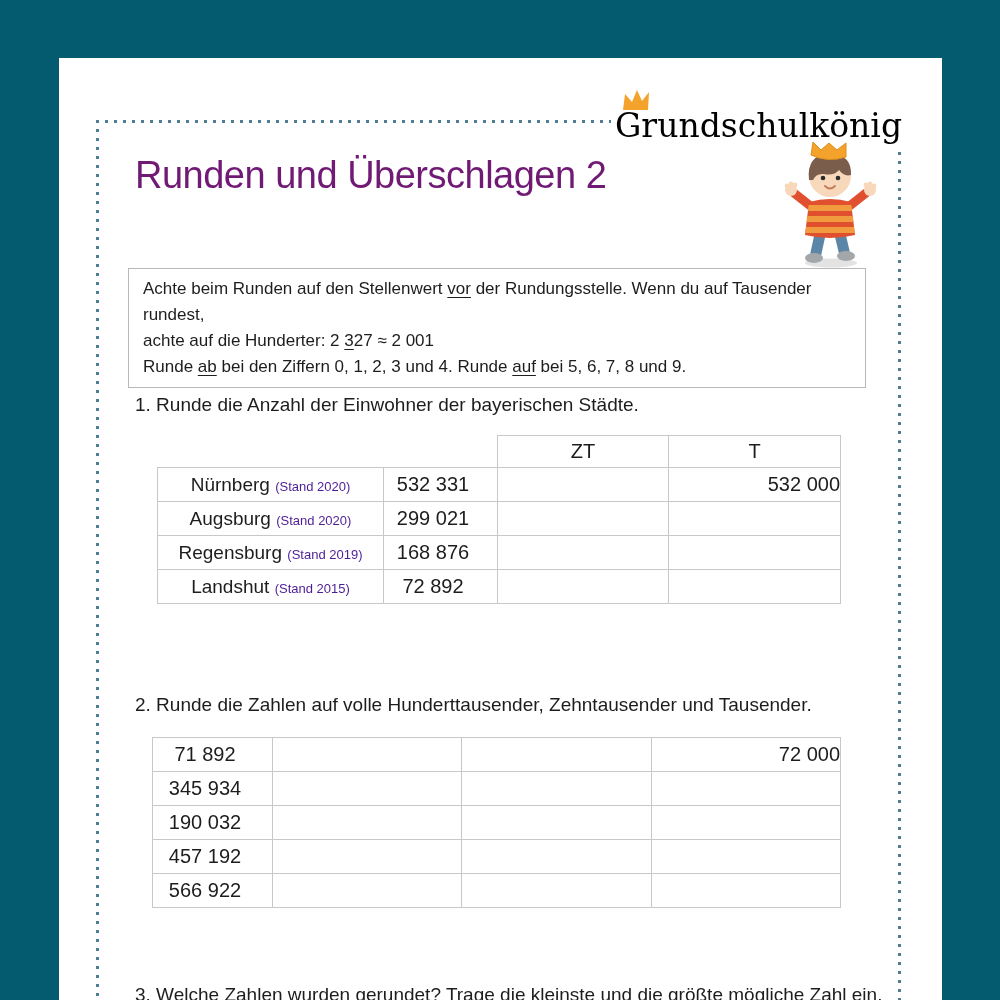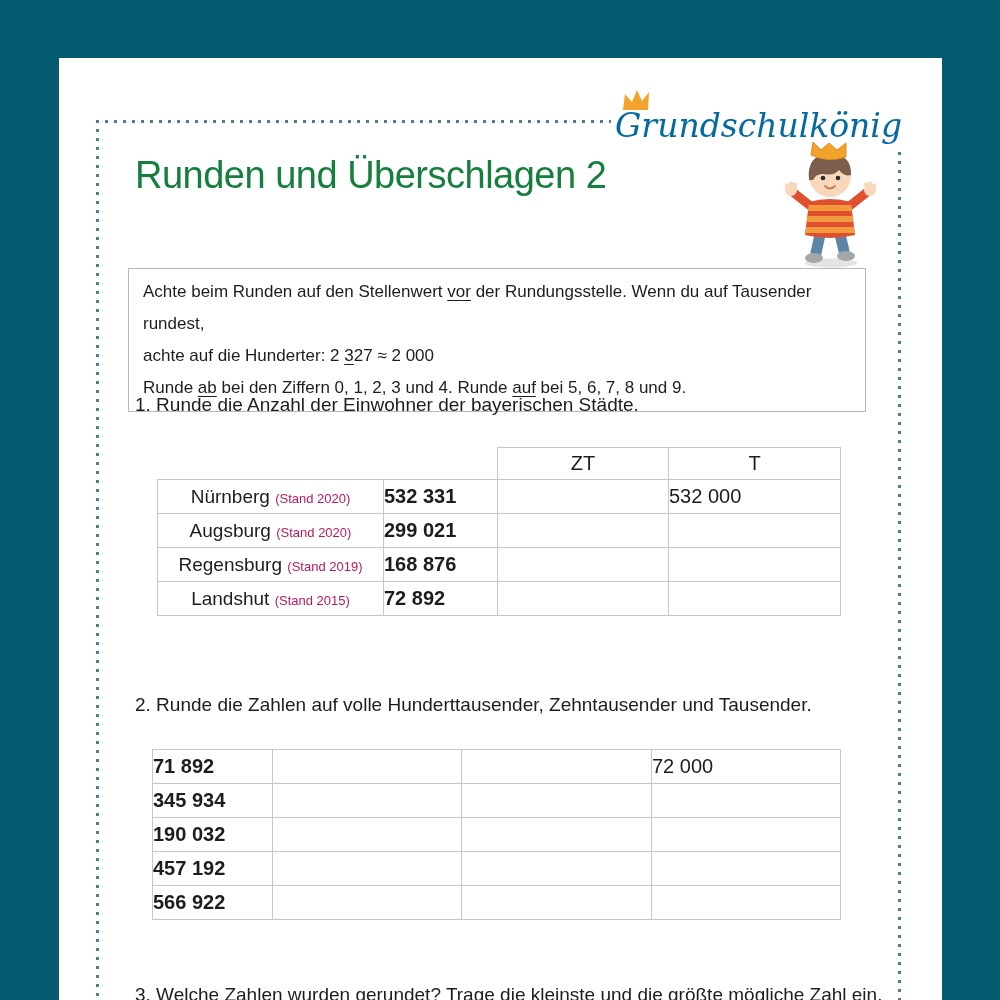--- a/index.html
+++ b/index.html
@@ -7,46 +7,46 @@
   .page{position:absolute;left:59px;top:58px;width:883px;height:942px;background:#ffffff;}
   
   .dot-h{position:absolute;height:3px;background:repeating-linear-gradient(90deg,#4e7e95 0 3px,transparent 3px 9px);}
   .dot-v{position:absolute;width:3px;background:repeating-linear-gradient(180deg,#4e7e95 0 3px,transparent 3px 9px);}
   .border-top{left:37px;top:62px;width:515px;}
   .border-left{left:37px;top:62px;height:880px;}
   .border-right{left:839px;top:94px;height:848px;}
   
   .logo{position:absolute;left:556px;top:30px;}
   .logo-crown{position:absolute;left:6px;top:0px;}
-  .logo-text{position:absolute;left:0px;top:18px;font-family:"DejaVu Serif",serif;font-style:italic;font-size:33px;color:#0369a1;white-space:nowrap;letter-spacing:0px;}
+  .logo-text{position:absolute;left:0px;top:18px;font-family:"DejaVu Serif",serif;font-size:33px;color:#000000;white-space:nowrap;letter-spacing:0px;}
   
-  .title{position:absolute;left:76px;top:96px;font-size:38px;letter-spacing:-0.5px;color:#15803d;white-space:nowrap;}
+  .title{position:absolute;left:76px;top:96px;font-size:38px;letter-spacing:-0.5px;color:#701a75;white-space:nowrap;}
   
   .boy{position:absolute;left:724px;top:84px;}
   
-  .infobox{position:absolute;left:69px;top:210px;width:708px;border:1px solid #b8b8b8;background:#fff;padding:7px 14px;font-size:17px;line-height:32px;}
+  .infobox{position:absolute;left:69px;top:210px;width:708px;border:1px solid #b8b8b8;background:#fff;padding:7px 14px;font-size:17px;line-height:26px;}
   .u{text-decoration:underline;text-underline-offset:3px;}
   
   .task-h{position:absolute;font-size:19px;white-space:nowrap;color:#1d1d1d;}
   .h1{left:76px;top:336px;}
   .h2{left:76px;top:636px;}
   .h3{left:76px;top:926px;}
   
-  table{border-collapse:collapse;table-layout:fixed;position:absolute;margin-top:12px;}
+  table{border-collapse:collapse;table-layout:fixed;position:absolute;}
   td{border:1px solid #c8c8c8;vertical-align:middle;padding:0;font-size:20px;}
   td.spacer{border:none;}
   .t1{left:98px;top:377px;}
   .t2{left:93px;top:679px;}
   tr{height:34px;}
   tr.hrow{height:32px;}
   .hcell{text-align:center;font-size:20px;}
   .city-cell{text-align:center;font-size:19px;}
-  .stand{font-size:13px;color:#be185d;}
-  .num-cell{text-align:left;padding-right:15px;font-size:20px;white-space:nowrap;font-weight:bold;}
-  .ans-cell{text-align:left;font-size:20px;}
+  .stand{font-size:13px;color:#4c1d95;}
+  .num-cell{text-align:center;padding-right:15px;font-size:20px;white-space:nowrap;}
+  .ans-cell{text-align:right;font-size:20px;}
 </style>
 </head>
 <body>
 
 <div class="page">
 
   <div class="dot-h border-top"></div>
   <div class="dot-v border-left"></div>
   <div class="dot-v border-right"></div>
 
@@ -89,21 +89,21 @@
     <circle cx="47" cy="34" r="21" fill="#f8d8ba"></circle>
     <path d="M26 38 Q23 13 47 11 Q69 13 68 33 Q61 35 56 28 Q51 34 41 32 Q33 31 30 38 Z" fill="#7b5d4b"></path>
     <circle cx="40" cy="36" r="2.3" fill="#2b2b2b"></circle>
     <circle cx="55" cy="36" r="2.3" fill="#2b2b2b"></circle>
     <path d="M42 44 Q47 49 52 44" stroke="#c27a57" stroke-width="1.8" fill="none" stroke-linecap="round"></path>
     <path d="M28 13 L30 0 L38 8 L46 1 L54 8 L63 1 L63 15 Q45 21 28 13 Z" fill="#f3a32c" stroke="#dd8d1e" stroke-width="1"></path>
   </svg>
 
   <div class="infobox">
     <div><span>Achte beim Runden auf den Stellenwert </span><span class="u">vor</span><span> der Rundungsstelle. Wenn du auf Tausender rundest,</span></div>
-    <div><span>achte auf die Hunderter: 2 </span><span class="u">3</span><span>27 ≈ 2 000</span></div>
+    <div><span>achte auf die Hunderter: 2 </span><span class="u">3</span><span>27 ≈ 2 001</span></div>
     <div><span>Runde </span><span class="u">ab</span><span> bei den Ziffern 0, 1, 2, 3 und 4. Runde </span><span class="u">auf</span><span> bei 5, 6, 7, 8 und 9.</span></div>
   </div>
 
   <div class="task-h h1">1. Runde die Anzahl der Einwohner der bayerischen Städte.</div>
 
   <table class="t1">
     <colgroup>
         <col style="width:226px">
         <col style="width:114px">
         <col style="width:171px">

